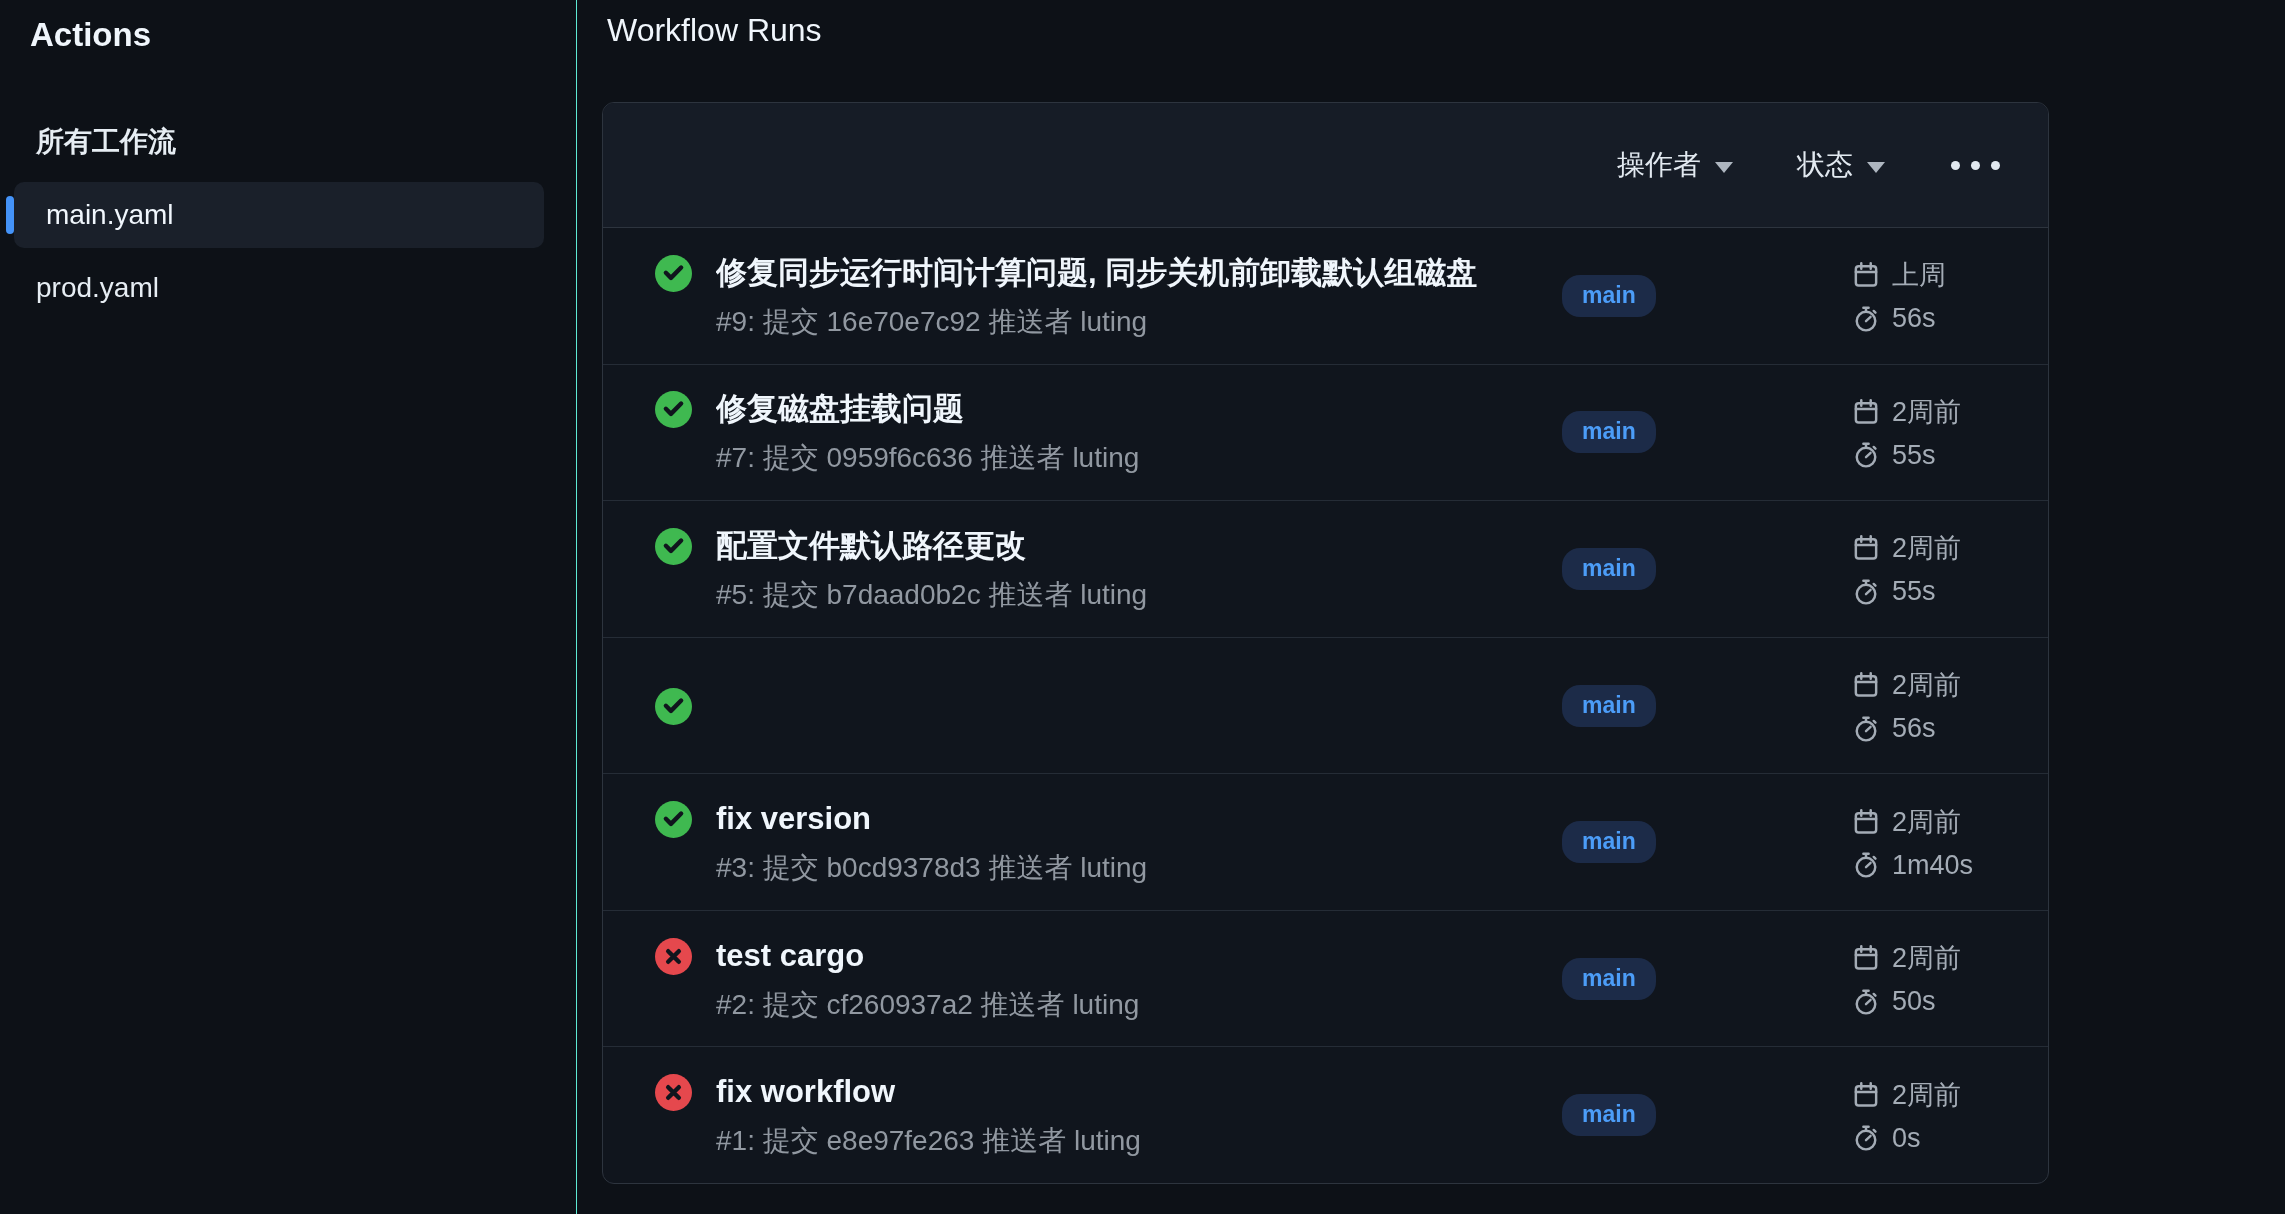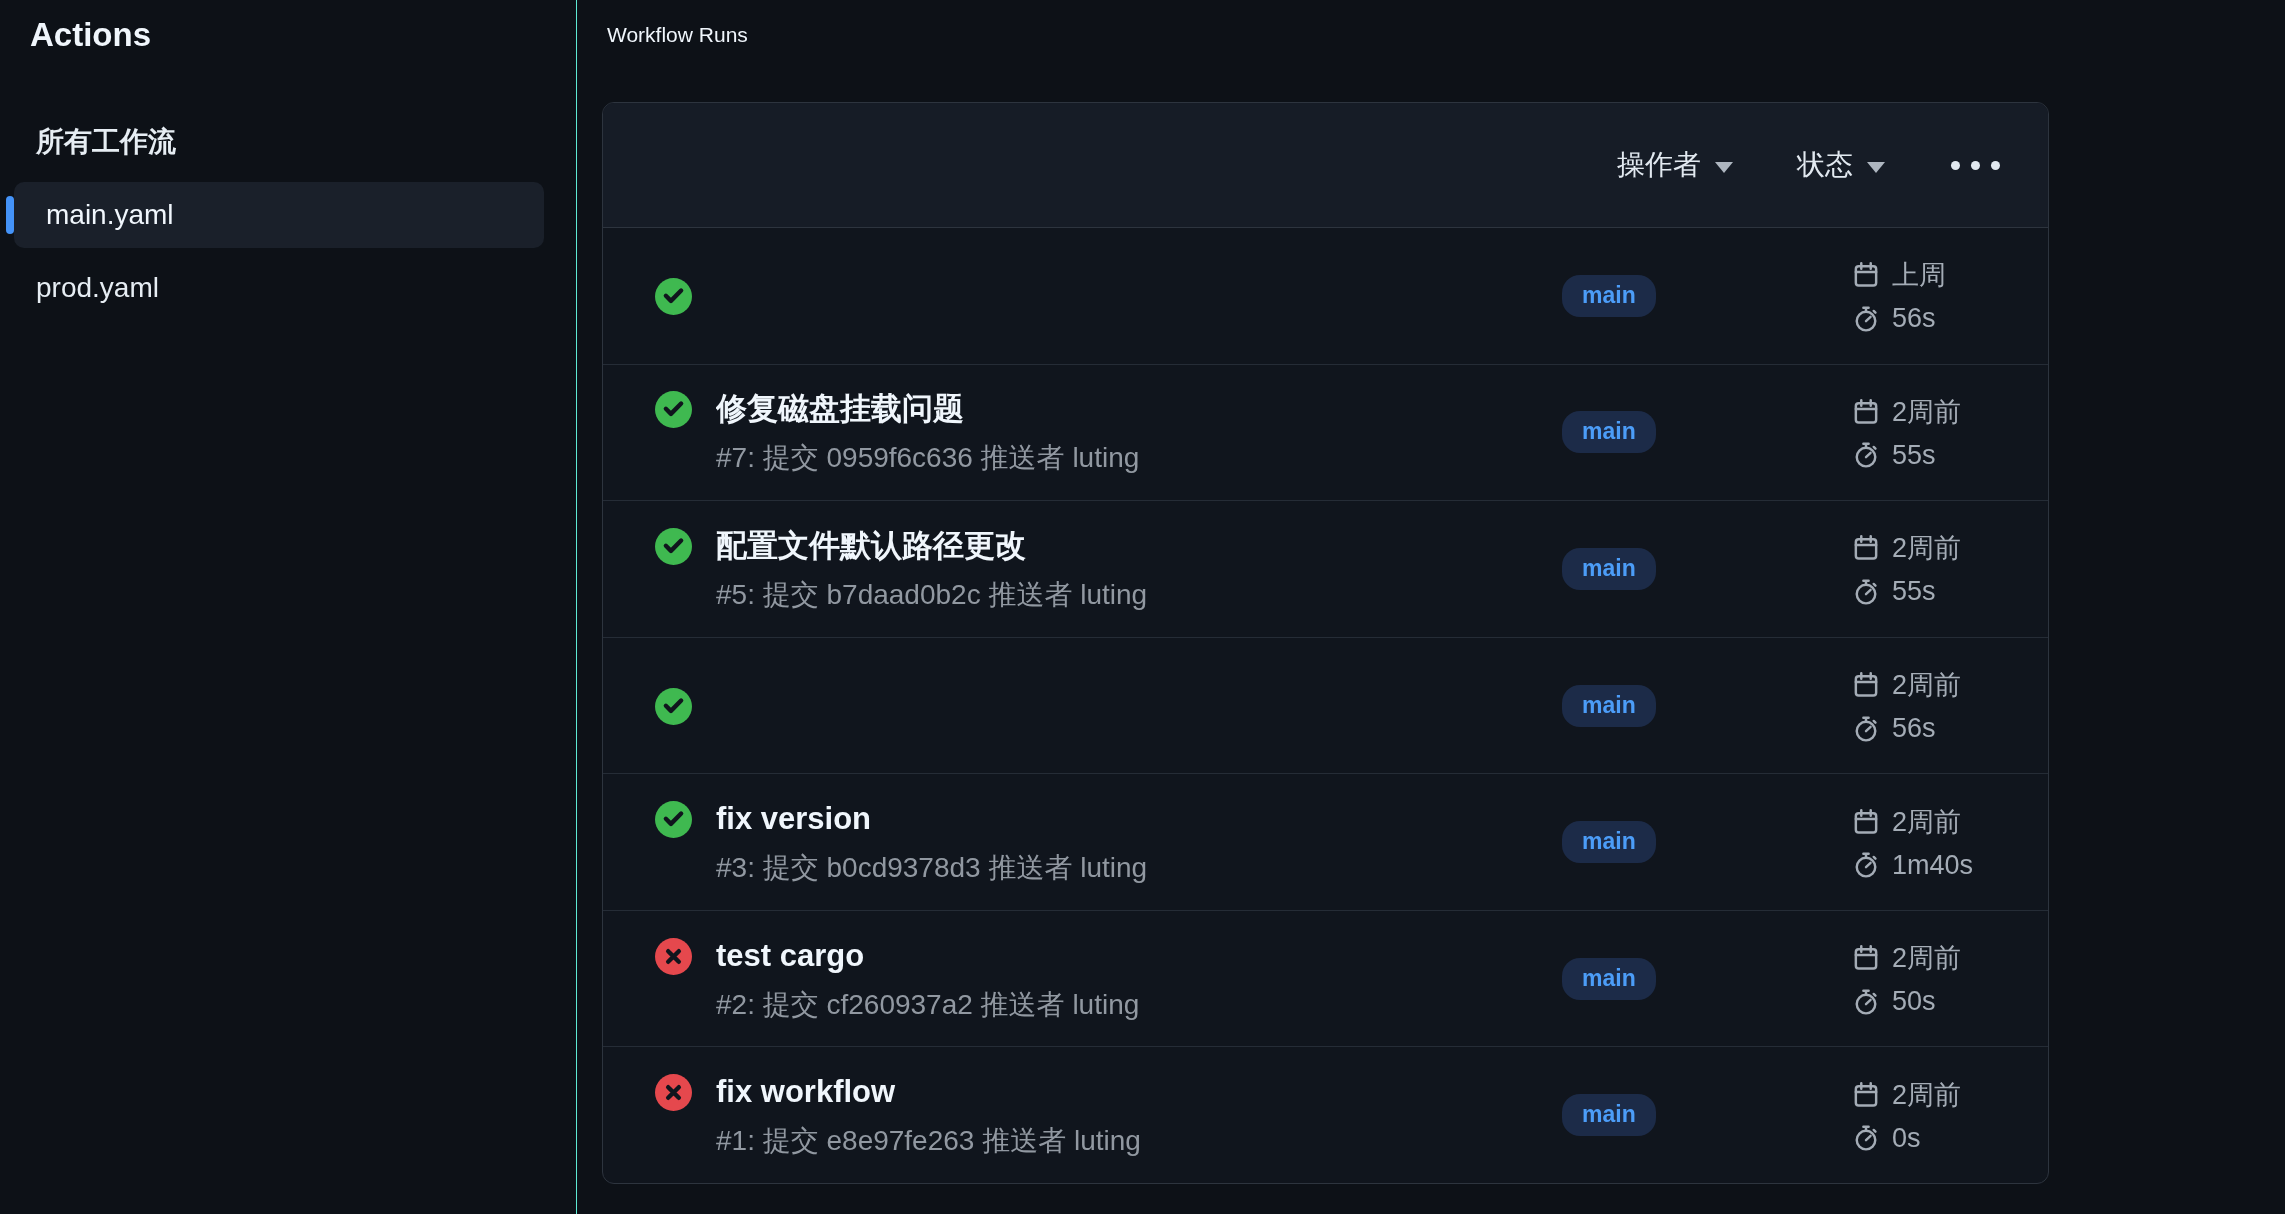--- a/index.html
+++ b/index.html
@@ -31,22 +31,22 @@
   .sidebar-item.selected { top: 182px; height: 66px; background: #1a202a; color: #f0f6fc; padding-left: 32px; }
   .sidebar-item.plain { top: 258px; }
   .selected-indicator {
     position: absolute; left: -8px; top: 14px; width: 8px; height: 38px;
     border-radius: 4px; background: var(--accent);
   }
 
   
   .main { position: absolute; left: 578px; top: 0; right: 0; bottom: 0; }
   .page-title {
-    position: absolute; left: 29px; top: 23px;
-    font-size: 21px; font-weight: 400; color: #f0f6fc;
+    position: absolute; left: 29px; top: 12px;
+    font-size: 32px; font-weight: 400; color: #f0f6fc;
   }
 
   .runs-panel {
     position: absolute; left: 24px; top: 102px; width: 1447px; height: 1082px;
     border: 1px solid #2d343e; border-radius: 12px;
     background: #10151d;
     display: flex; flex-direction: column; overflow: hidden;
   }
   .panel-header {
     height: 125px; flex: none;
@@ -136,20 +136,24 @@
     <div class="runs-list">
   <div class="run-row success">
     <div class="run-main">
       <span class="status-icon success-icon">
         <svg width="37" height="37" viewBox="0 0 16 16">
           <circle cx="8" cy="8" r="8" fill="var(--success)"></circle>
           <path d="M11.3 5.4 L6.9 9.9 L4.7 7.7" fill="none" stroke="#10151d" stroke-width="1.9" stroke-linecap="round" stroke-linejoin="round"></path>
         </svg>
       </span>
 
+      <div class="run-text">
+        <div class="run-title">修复同步运行时间计算问题, 同步关机前卸载默认组磁盘</div>
+        <div class="run-meta">#9: 提交 16e70e7c92 推送者 luting</div>
+      </div>
     </div>
     <div class="run-badge-col">
       <span class="branch-badge">main</span>
     </div>
     <div class="run-meta-col">
       <div class="meta-line">
         <svg width="28" height="28" viewBox="0 0 16 16">
           <rect x="2.2" y="3" width="11.6" height="11" rx="1.6" fill="none" stroke="#a4acb6" stroke-width="1.4"></rect>
           <path d="M5.3 1.2 V4.4 M10.7 1.2 V4.4 M2.2 6.3 H13.8" fill="none" stroke="#a4acb6" stroke-width="1.4" stroke-linecap="round"></path>
         </svg>

